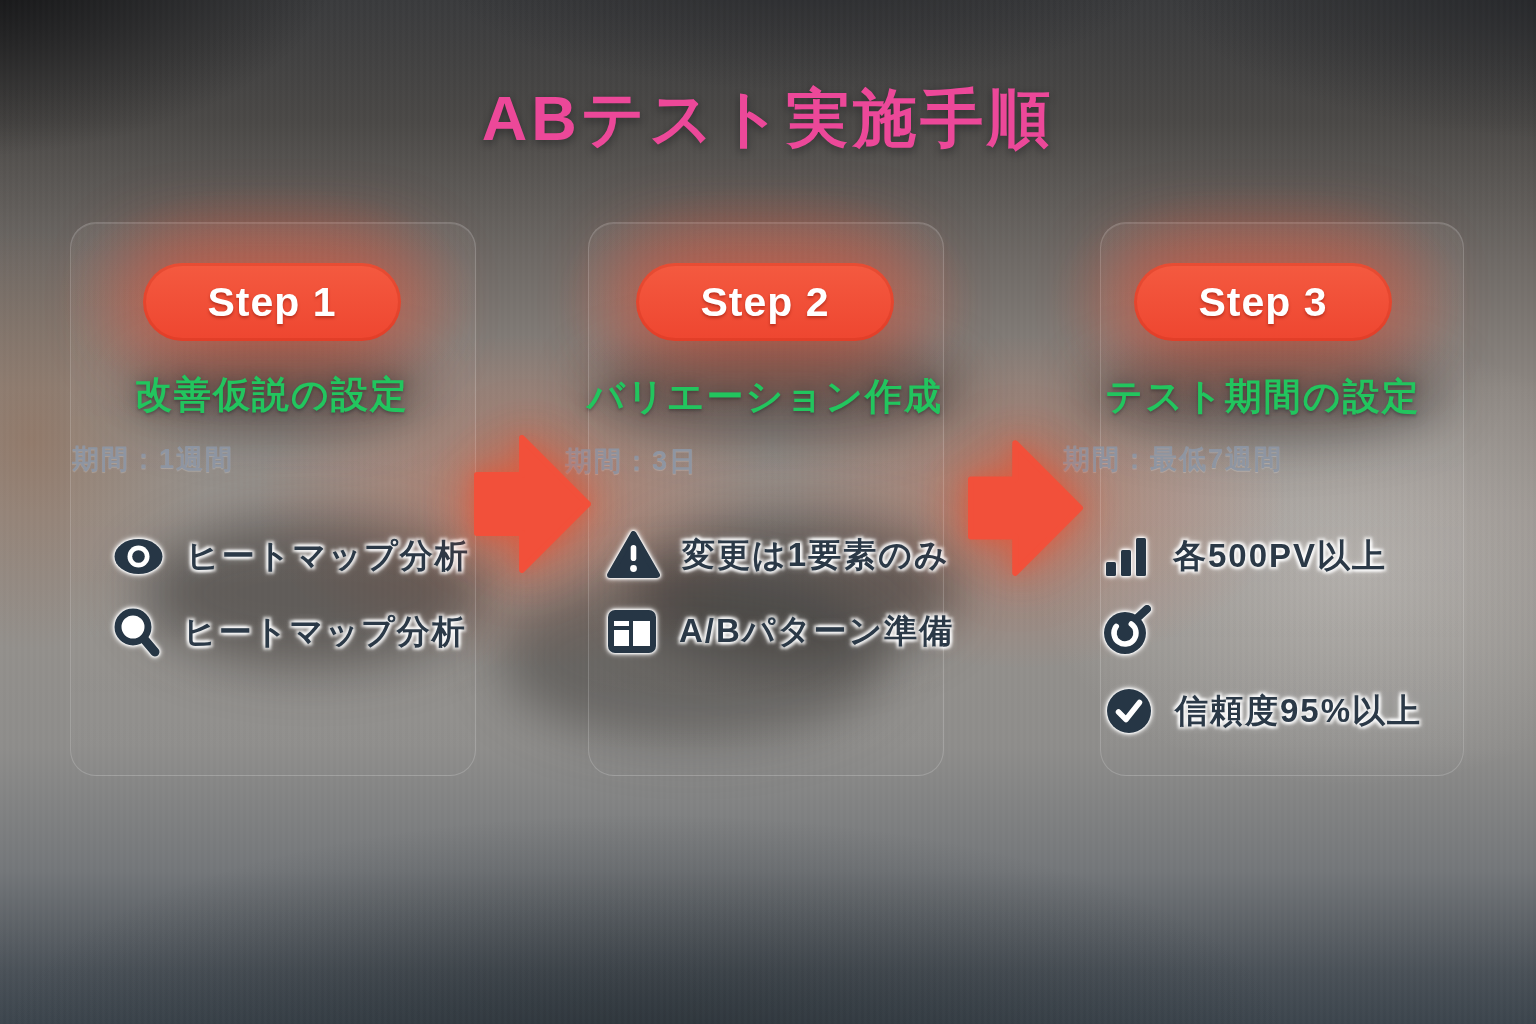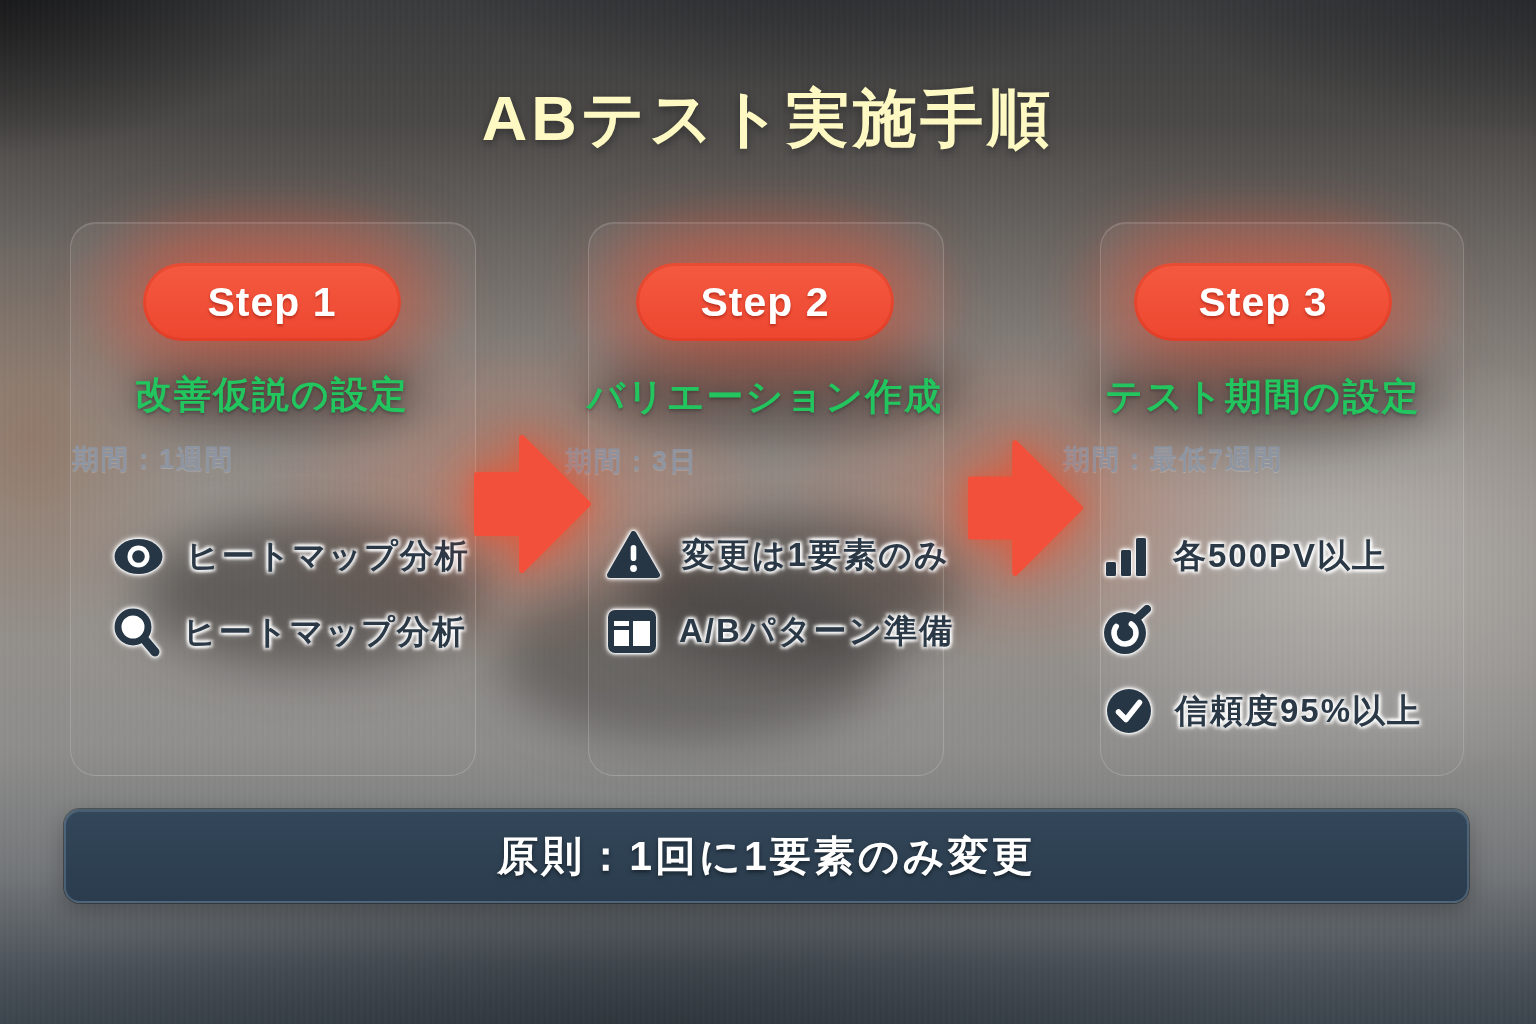--- a/index.html
+++ b/index.html
@@ -25,21 +25,21 @@
       linear-gradient(180deg,#3a3b3d 0%,#4b4947 12%,#6e6965 25%,#8c8681 38%,#958f8a 50%,#93908c 63%,#8e8d8b 73%,#74777a 85%,#4a5158 95%,#3c454d 100%);
   }
   .stripes{
     position:absolute;inset:0;opacity:.5;
     background:repeating-linear-gradient(90deg,rgba(255,255,255,.018) 0 3px,rgba(0,0,0,.018) 3px 6px);
   }
   .blob{position:absolute;border-radius:50%;filter:blur(26px);background:rgba(38,34,32,.5);}
   
   .title{
     position:absolute;left:0;top:76px;width:100%;margin:0;text-align:center;
-    font-size:63px;font-weight:bold;letter-spacing:4px;color:#fef9c3;
+    font-size:63px;font-weight:bold;letter-spacing:4px;color:#ec4899;
     text-shadow:0 3px 9px rgba(10,12,16,.4);
   }
   
   .card{
     position:absolute;top:222px;height:552px;border-radius:26px;
     border:1px solid rgba(255,255,255,.17);
     background:linear-gradient(180deg,rgba(255,255,255,.055),rgba(255,255,255,.015));
     box-shadow:inset 0 1px 0 rgba(255,255,255,.12);
   }
   .badge{
@@ -204,16 +204,13 @@
     <svg width="118" height="148" viewBox="0 0 118 148">
       <polygon points="3,45 48,45 48,8 114,74 48,140 48,103 3,103" fill="#f2503a" stroke="#f2503a" stroke-width="6" stroke-linejoin="round"></polygon>
     </svg>
   </div>
   <div class="arrow" style="left:968px;top:432px">
     <svg width="116" height="152" viewBox="0 0 118 148">
       <polygon points="3,45 48,45 48,8 114,74 48,140 48,103 3,103" fill="#f2503a" stroke="#f2503a" stroke-width="6" stroke-linejoin="round"></polygon>
     </svg>
   </div>
 
-  <div class="banner">
-    <span>原則：1回に1要素のみ変更</span>
-  </div>
 </div>
 
 </body></html>

